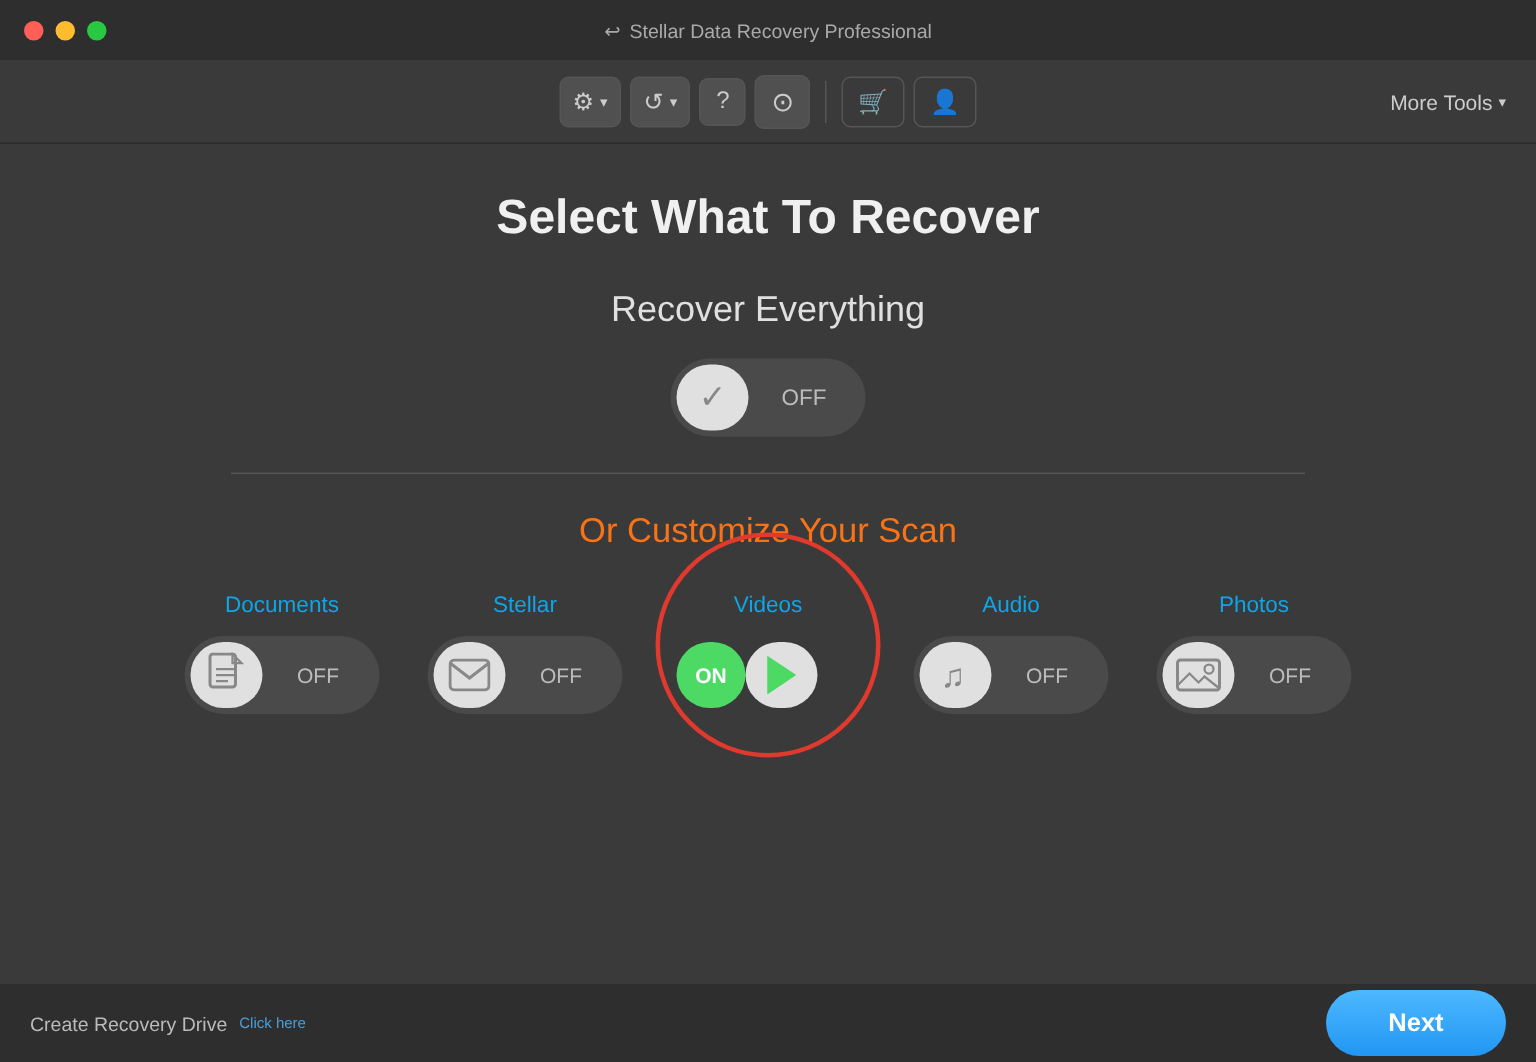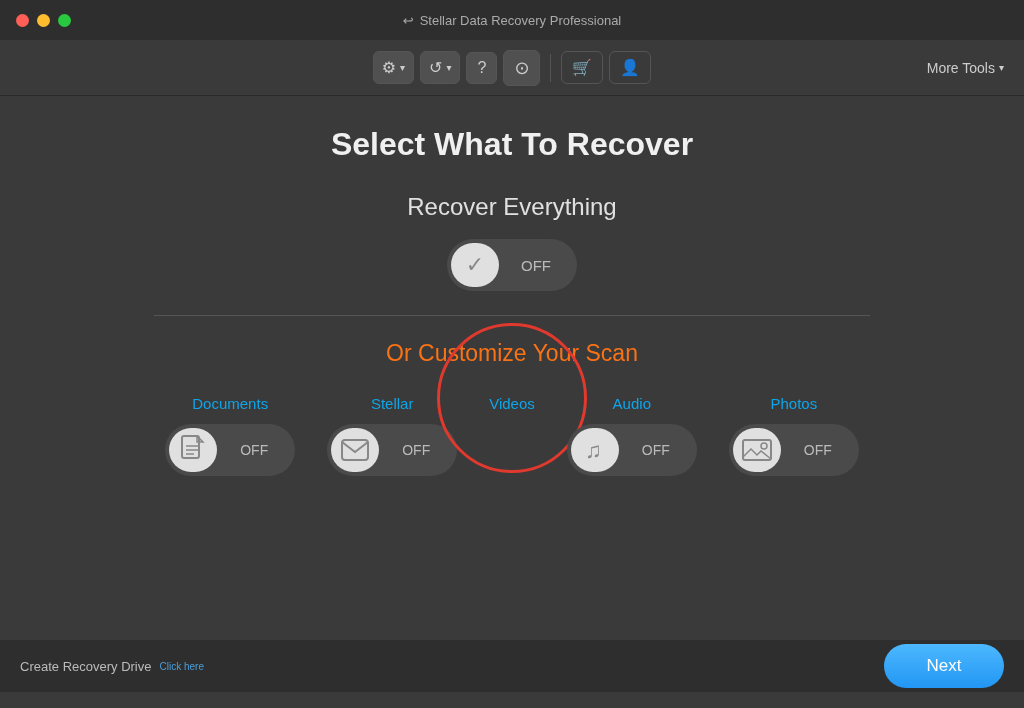--- a/index.html
+++ b/index.html
@@ -263,21 +263,21 @@
       width: 150px;
       height: 150px;
       border-radius: 50%;
       border: 3px solid #e0392d;
       pointer-events: none;
     }
 
     
     .bottom-bar {
       position: absolute;
-      bottom: 16px;
+      bottom: 0;
       width: 100%;
       height: 52px;
       background: #2e2e2e;
       display: flex;
       align-items: center;
       padding: 0 20px;
       justify-content: space-between;
       gap: 36px;
     }
     .bottom-left {
@@ -293,21 +293,21 @@
       text-decoration: none;
       font-size: 10px;
     }
     .next-btn {
       background: linear-gradient(180deg, #4db8ff 0%, #2196F3 100%);
       color: white;
       border: none;
       border-radius: 24px;
       padding: 12px 40px;
       font-size: 17px;
-      font-weight: 400;
+      font-weight: 700;
       cursor: pointer;
       min-width: 120px;
     }
 
     
     .toolbar-divider {
       width: 1px;
       height: 28px;
       background: #555;
       margin: 0 4px;
@@ -402,20 +402,28 @@
           </svg>
         </div>
         <div class="cat-off">OFF</div>
       </div>
     </div>
 
     <div class="video-wrapper">
       <div class="video-circle"></div>
       <div class="category">
         <div class="category-label">Videos</div>
+        <div class="cat-toggle on" style="width:130px; height:52px; display:flex; align-items:center; padding:4px; border-radius:30px; background:#3a3a3a;">
+          <div class="cat-on-text">ON</div>
+          <div class="cat-knob-on">
+            <svg width="22" height="26" viewBox="0 0 22 26" fill="none" xmlns="http://www.w3.org/2000/svg">
+              <polygon points="2,1 20,13 2,25" fill="#4cd964" stroke="#4cd964" stroke-width="1"></polygon>
+            </svg>
+          </div>
+        </div>
       </div>
     </div>
 
     <div class="category">
       <div class="category-label">Audio</div>
       <div class="cat-toggle">
         <div class="cat-knob">
           <svg width="28" height="28" viewBox="0 0 28 28" fill="none" xmlns="http://www.w3.org/2000/svg">
             <text x="4" y="22" font-size="22" fill="#888">♫</text>
           </svg>

